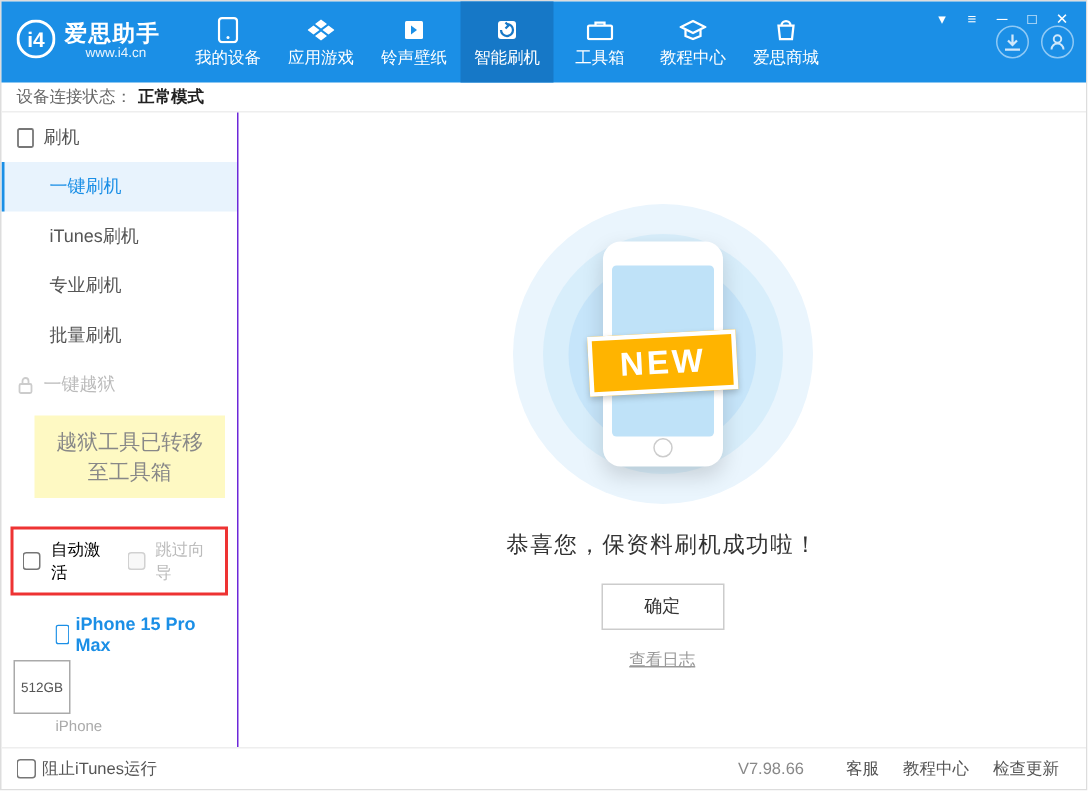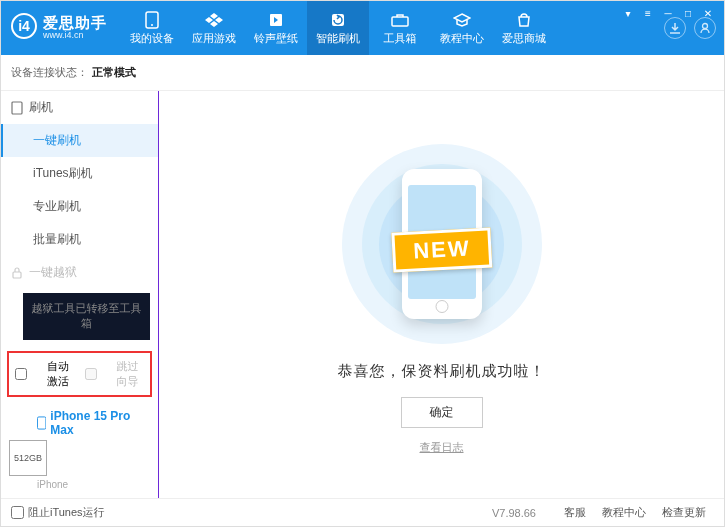--- a/index.html
+++ b/index.html
@@ -3,43 +3,43 @@
 <meta charset="utf-8">
 <style>
 * { margin: 0; padding: 0; box-sizing: border-box; font-family: "Microsoft YaHei", Arial, sans-serif; }
 body { background: #fff; overflow: hidden; }
 .app { width: 725px; height: 527px; display: flex; flex-direction: column; border: 1px solid #ddd; }
 .header { background: #1b8fe6; color: #fff; display: flex; align-items: center; height: 54px; }
 .logo-area { display: flex; align-items: center; padding: 0 14px 0 10px; }
 .logo-mark { margin-right: 6px; }
 .logo-text { line-height: 1.1; }
 .logo-title { font-size: 15px; font-weight: bold; letter-spacing: 1px; }
-.logo-url { font-size: 9px; opacity: .9; }
+.logo-url { font-size: 9px; opacity: .9; margin-left: 14px; }
 .nav { display: flex; flex: 1; height: 100%; }
 .nav-item { width: 62px; display: flex; flex-direction: column; align-items: center; justify-content: center; font-size: 11px; cursor: pointer; gap: 2px; text-align: right; }
 .nav-item.active { background: #1678c7; }
 .nav-icon { width: 20px; height: 18px; display: flex; align-items: center; justify-content: center; }
 .header-right { display: flex; align-items: center; gap: 8px; padding-right: 8px; }
 .win-btns { position: absolute; top: 6px; right: 10px; display: flex; gap: 8px; font-size: 10px; }
 .win-b { width: 12px; height: 12px; display: flex; align-items: center; justify-content: center; cursor: pointer; }
 .circ-btn { width: 22px; height: 22px; border: 1px solid #8fc9f5; border-radius: 50%; display: flex; align-items: center; justify-content: center; cursor: pointer; }
-.status-bar { height: 36px; display: flex; align-items: center; padding: 0 10px; font-size: 11px; border-bottom: 1px solid #eee; }
+.status-bar { height: 20px; display: flex; align-items: center; padding: 0 10px; font-size: 11px; border-bottom: 1px solid #eee; }
 .status-label { color: #666; }
 .status-value { color: #222; font-weight: bold; margin-left: 4px; }
 .body { flex: 1; display: flex; min-height: 0; }
 .sidebar { width: 158px; border-right: 1px solid #6d28d9; display: flex; flex-direction: column; font-size: 12px; }
 .sb-scroll { flex: 1; overflow: hidden; }
 .sb-cat { display: flex; align-items: center; gap: 6px; padding: 8px 10px; color: #555; cursor: pointer; }
 .sb-cat.muted { color: #bbb; }
 .sb-item { padding: 8px 10px 8px 32px; color: #555; cursor: pointer; }
 .sb-item.active { background: #e8f3fd; color: #1b8fe6; border-left: 2px solid #1b8fe6; padding-left: 30px; }
-.sb-note { margin: 4px 8px 4px 22px; padding: 8px 8px; background: #0f172a; color: #888; font-size: 11px; line-height: 1.4; text-align: center; }
+.sb-note { margin: 4px 8px 4px 22px; padding: 8px 8px; background: #fef9c3; color: #888; font-size: 14px; line-height: 1.4; text-align: center; }
 .sb-bottom { }
 .sb-checks { border: 2px solid #e33; margin: 6px; padding: 6px 6px; display: flex; gap: 10px; align-items: center; }
-.chk { display: flex; align-items: center; gap: 20px; font-size: 11px; }
+.chk { display: flex; align-items: center; gap: 7px; font-size: 11px; }
 .chk.dis { color: #bbb; }
 .chk input { width: 12px; height: 12px; }
 .device { padding: 6px 8px 8px 8px; }
 .device-name { color: #1b8fe6; font-size: 12px; font-weight: bold; display: flex; align-items: center; gap: 4px; padding-left: 28px; }
 .storage { display: inline-block; border: 1px solid #aaa; font-size: 9px; padding: 12px 4px; margin-top: 3px; color: #555; }
 .device-os { color: #aaa; font-size: 10px; margin-top: 3px; margin-left: 28px; }
 .main { flex: 1; display: flex; flex-direction: column; align-items: center; justify-content: center; padding-top: 10px; }
 .phone-wrap { position: relative; width: 230px; height: 200px; display: flex; align-items: center; justify-content: center; }
 .halo { position: absolute; border-radius: 50%; }
 .halo.h1 { width: 200px; height: 200px; background: #eaf5fd; }

